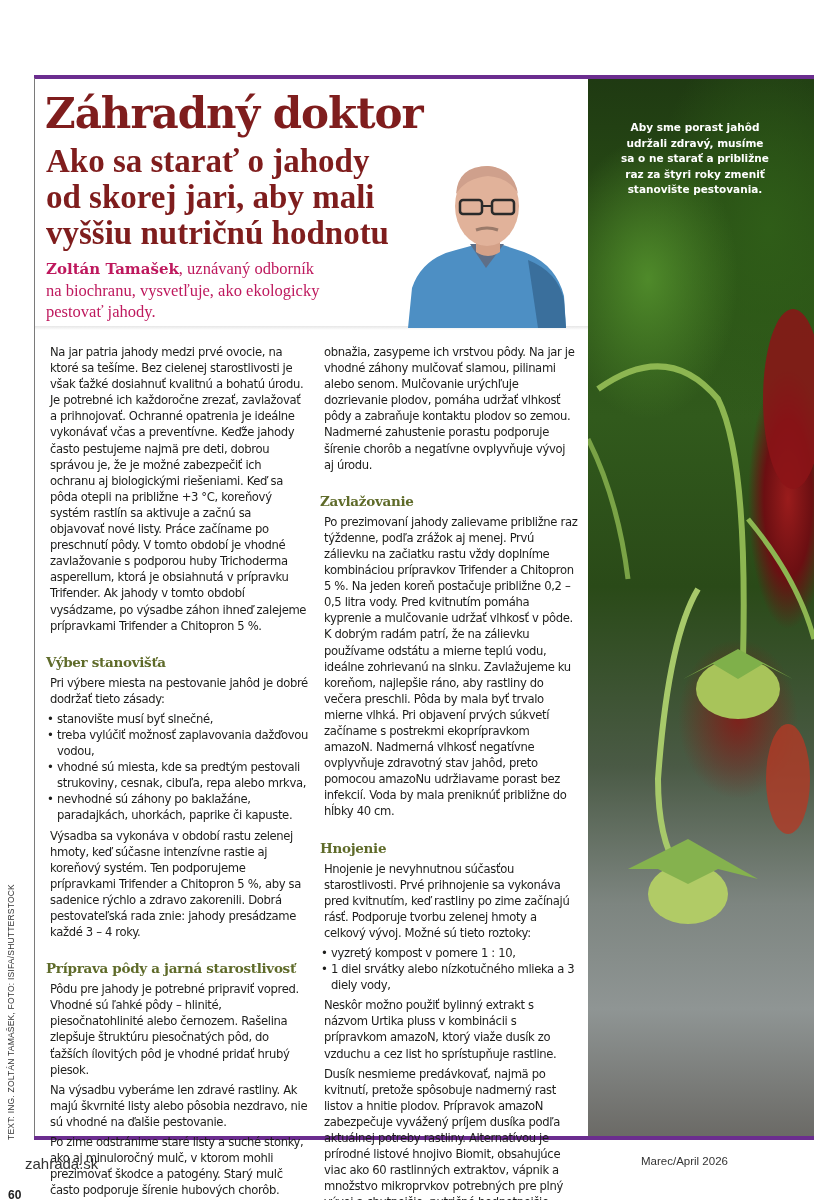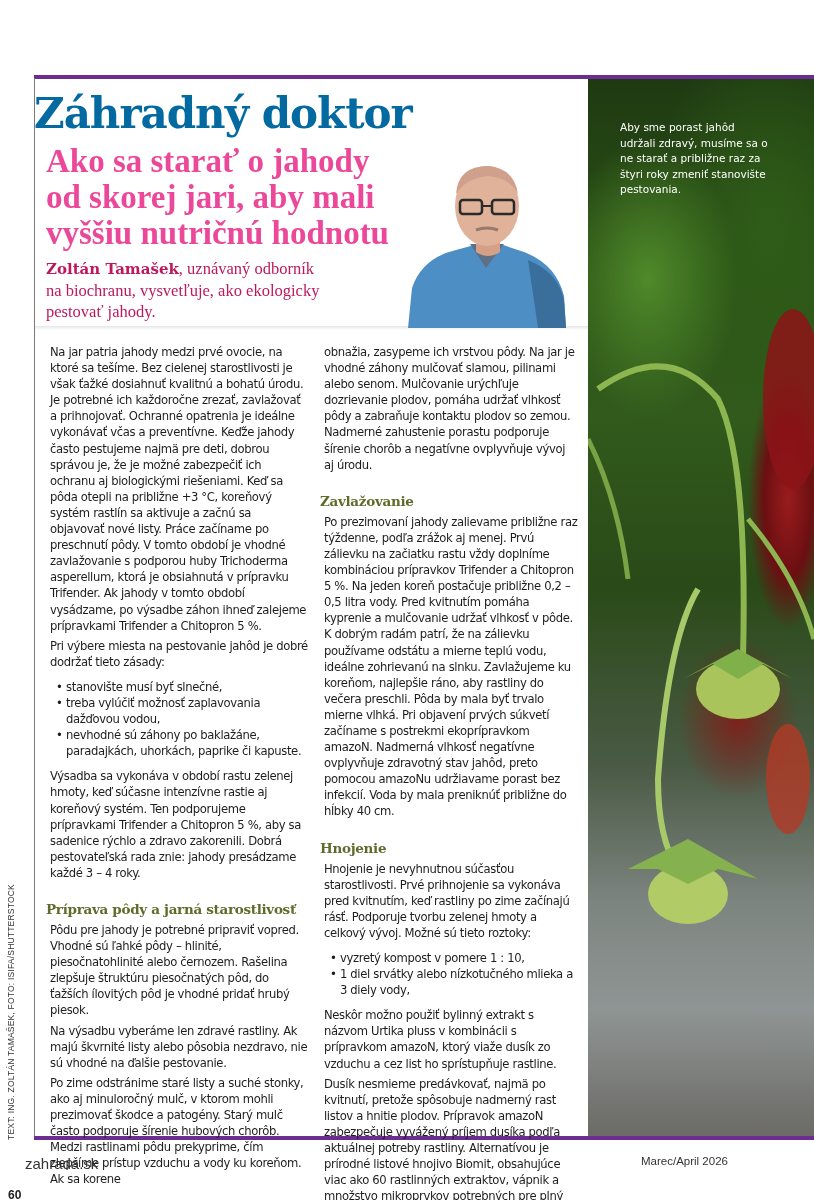--- a/index.html
+++ b/index.html
@@ -6,44 +6,44 @@
   html, body { width: 814px; height: 1200px; background: #ffffff; overflow: hidden; }
   body { position: relative; font-family: "Liberation Sans", sans-serif; color: #1d1d1b; }
 
   .frame-top { position: absolute; left: 34px; top: 75px; width: 780px; height: 4px; background: #6b2d8f; }
   .frame-bottom { position: absolute; left: 34px; top: 1136px; width: 780px; height: 4px; background: #6b2d8f; }
   .frame-left { position: absolute; left: 34px; top: 78px; width: 1px; height: 1058px; background: #7a7a7a; }
 
   .header-area { position: absolute; left: 35px; top: 79px; width: 553px; height: 249px; background: #ffffff; }
   .header-shadow { position: absolute; left: 35px; top: 326px; width: 553px; height: 4px; background: linear-gradient(#e6e6e6, #ffffff); }
 
-  .kicker { position: absolute; left: 34px; top: 90px; font-family: "DejaVu Serif", serif; font-weight: bold; font-size: 42px; line-height: 48px; color: #0369a1; letter-spacing: -1px; white-space: nowrap; }
-  .headline { position: absolute; left: 46px; top: 143px; width: 400px; font-family: "Liberation Serif", serif; font-size: 33px; line-height: 36px; color: #ec4899; }
+  .kicker { position: absolute; left: 45px; top: 90px; font-family: "DejaVu Serif", serif; font-weight: bold; font-size: 42px; line-height: 48px; color: #7f1d1d; letter-spacing: -1px; white-space: nowrap; }
+  .headline { position: absolute; left: 46px; top: 143px; width: 400px; font-family: "Liberation Serif", serif; font-size: 33px; line-height: 36px; color: #7f1d1d; }
   .headline div { white-space: nowrap; }
   .lede { position: absolute; left: 46px; top: 258px; width: 340px; font-family: "Liberation Serif", serif; font-size: 16.5px; line-height: 21px; color: #be185d; }
   .lede b { font-family: "DejaVu Serif", serif; font-size: 15px; }
 
   .portrait { position: absolute; left: 408px; top: 160px; width: 158px; height: 168px; }
 
   .photo { position: absolute; left: 588px; top: 79px; width: 226px; height: 1057px; overflow: hidden;
     background:
       radial-gradient(ellipse 40px 130px at 200px 420px, #9a1c1c 0%, #6b0f12 60%, rgba(60,10,10,0) 100%),
       radial-gradient(ellipse 60px 80px at 150px 640px, rgba(140,20,20,0.8) 0%, rgba(140,20,20,0) 100%),
       radial-gradient(ellipse 90px 140px at 60px 200px, #4f8a2a 0%, rgba(40,80,20,0) 100%),
       radial-gradient(ellipse 120px 200px at 180px 150px, #2f5d18 0%, rgba(20,50,10,0) 100%),
       linear-gradient(180deg, #1f3a12 0%, #2b5216 18%, #315a1c 32%, #2a4a18 48%, #4a5a45 65%, #7d8580 78%, #8f9594 88%, #6b6a66 100%);
   }
-  .caption { position: absolute; left: 620px; top: 120px; width: 150px; font-family: "DejaVu Sans", sans-serif; font-weight: normal; font-size: 10.5px; line-height: 15.5px; color: #ffffff; }
+  .caption { position: absolute; left: 620px; top: 120px; width: 150px; font-family: "DejaVu Sans", sans-serif; font-weight: bold; font-size: 10.5px; line-height: 15.5px; color: #ffffff; text-align: center; }
 
   .col { position: absolute; font-family: "DejaVu Sans", sans-serif; font-size: 11.6px; line-height: 16.1px; color: #1d1d1b; letter-spacing: -0.35px; }
   .col1 { left: 46px; top: 340px; width: 266px; }
   .col2 { left: 320px; top: 340px; width: 262px; }
   .col p { margin: 4px; }
   .col h3 { font-family: "DejaVu Serif", serif; font-weight: bold; font-size: 13.5px; line-height: 17px; color: #5f6b2a; margin-top: 20px; letter-spacing: -0.3px; }
-  .col ul { list-style: none; margin: 9px; padding: 0; }
+  .col ul { list-style: none; margin: 0; padding: 0; }
   .col li { position: relative; padding-left: 11px; }
   .col li::before { content: "\2022"; position: absolute; left: 1px; top: 0; }
 
   .side-credit { position: absolute; left: 6px; top: 1140px; transform: rotate(-90deg); transform-origin: left top; font-family: "Liberation Sans", sans-serif; font-size: 8.5px; color: #333; white-space: nowrap; letter-spacing: 0.2px; }
 
   .folio { position: absolute; left: 8px; top: 1154px; font-family: "Liberation Sans", sans-serif; font-weight: bold; font-size: 12px; color: #222; margin-top: 34px; }
   .site { position: absolute; left: 25px; top: 1155px; font-family: "Liberation Sans", sans-serif; font-size: 15px; color: #333; }
   .issue { position: absolute; left: 641px; top: 1155px; font-family: "Liberation Sans", sans-serif; font-size: 11.5px; color: #333; }
 </style>
 </head>
@@ -92,24 +92,26 @@
     <ellipse cx="100" cy="815" rx="40" ry="30" fill="#b1cb66"></ellipse>
     <path d="M40 790 L100 760 L170 800 L130 790 L100 805 L70 790 Z" fill="#85b24e"></path>
     <ellipse cx="205" cy="320" rx="30" ry="90" fill="#8c1418" opacity="0.85"></ellipse>
     <ellipse cx="200" cy="700" rx="22" ry="55" fill="#b13a26" opacity="0.8"></ellipse>
   </svg>
 </div>
 <p class="caption">Aby sme porast jahôd udržali zdravý, musíme sa o ne starať a približne raz za štyri roky zmeniť stanovište pestovania.</p>
 
 <article class="col col1">
   <p>Na jar patria jahody medzi prvé ovocie, na ktoré sa tešíme. Bez cielenej starostlivosti je však ťažké dosiahnuť kvalitnú a bohatú úrodu. Je potrebné ich každoročne zrezať, zavlažovať a prihnojovať. Ochranné opatrenia je ideálne vykonávať včas a preventívne. Keďže jahody často pestujeme najmä pre deti, dobrou správou je, že je možné zabezpečiť ich ochranu aj biologickými riešeniami. Keď sa pôda otepli na približne +3 °C, koreňový systém rastlín sa aktivuje a začnú sa objavovať nové listy. Práce začíname po preschnutí pôdy. V tomto období je vhodné zavlažovanie s podporou huby Trichoderma asperellum, ktorá je obsiahnutá v prípravku Trifender. Ak jahody v tomto období vysádzame, po výsadbe záhon ihneď zalejeme prípravkami Trifender a Chitopron 5 %.</p>
+  <h3>Výber stanovišťa</h3>
   <p>Pri výbere miesta na pestovanie jahôd je dobré dodržať tieto zásady:</p>
   <ul>
     <li>stanovište musí byť slnečné,</li>
     <li>treba vylúčiť možnosť zaplavovania dažďovou vodou,</li>
+    <li>vhodné sú miesta, kde sa predtým pestovali strukoviny, cesnak, cibuľa, repa alebo mrkva,</li>
     <li>nevhodné sú záhony po baklažáne, paradajkách, uhorkách, paprike či kapuste.</li>
   </ul>
   <p>Výsadba sa vykonáva v období rastu zelenej hmoty, keď súčasne intenzívne rastie aj koreňový systém. Ten podporujeme prípravkami Trifender a Chitopron 5 %, aby sa sadenice rýchlo a zdravo zakorenili. Dobrá pestovateľská rada znie: jahody presádzame každé 3 – 4 roky.</p>
   <h3>Príprava pôdy a jarná starostlivosť</h3>
   <p>Pôdu pre jahody je potrebné pripraviť vopred. Vhodné sú ľahké pôdy – hlinité, piesočnatohlinité alebo černozem. Rašelina zlepšuje štruktúru piesočnatých pôd, do ťažších ílovitých pôd je vhodné pridať hrubý piesok.</p>
   <p>Na výsadbu vyberáme len zdravé rastliny. Ak majú škvrnité listy alebo pôsobia nezdravo, nie sú vhodné na ďalšie pestovanie.</p>
   <p>Po zime odstránime staré listy a suché stonky, ako aj minuloročný mulč, v ktorom mohli prezimovať škodce a patogény. Starý mulč často podporuje šírenie hubových chorôb. Medzi rastlinami pôdu prekyprime, čím zlepšíme prístup vzduchu a vody ku koreňom. Ak sa korene</p>
 </article>
 
 <article class="col col2">

